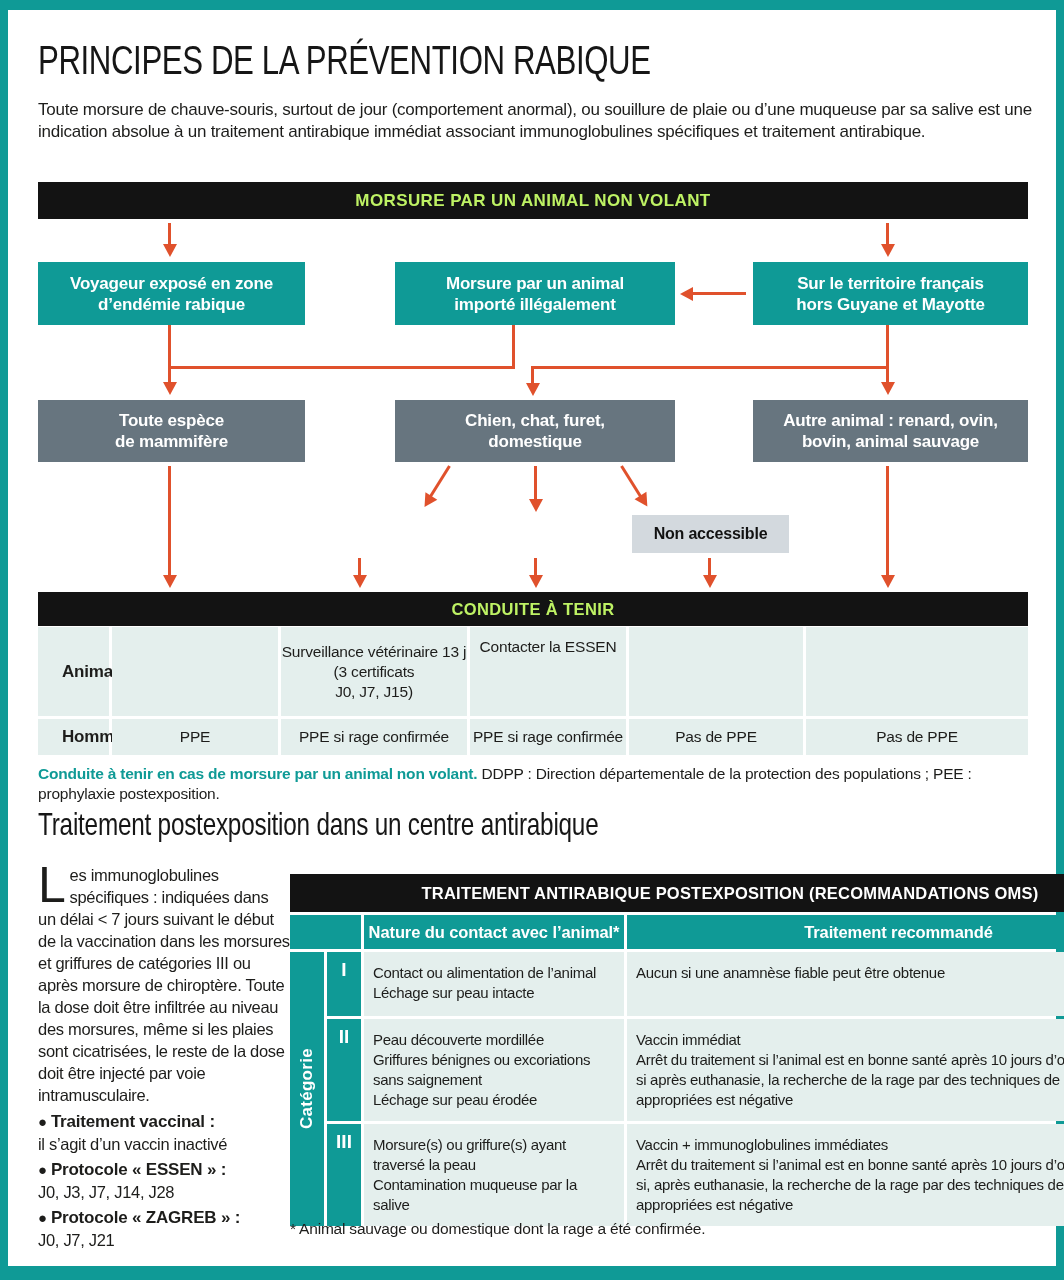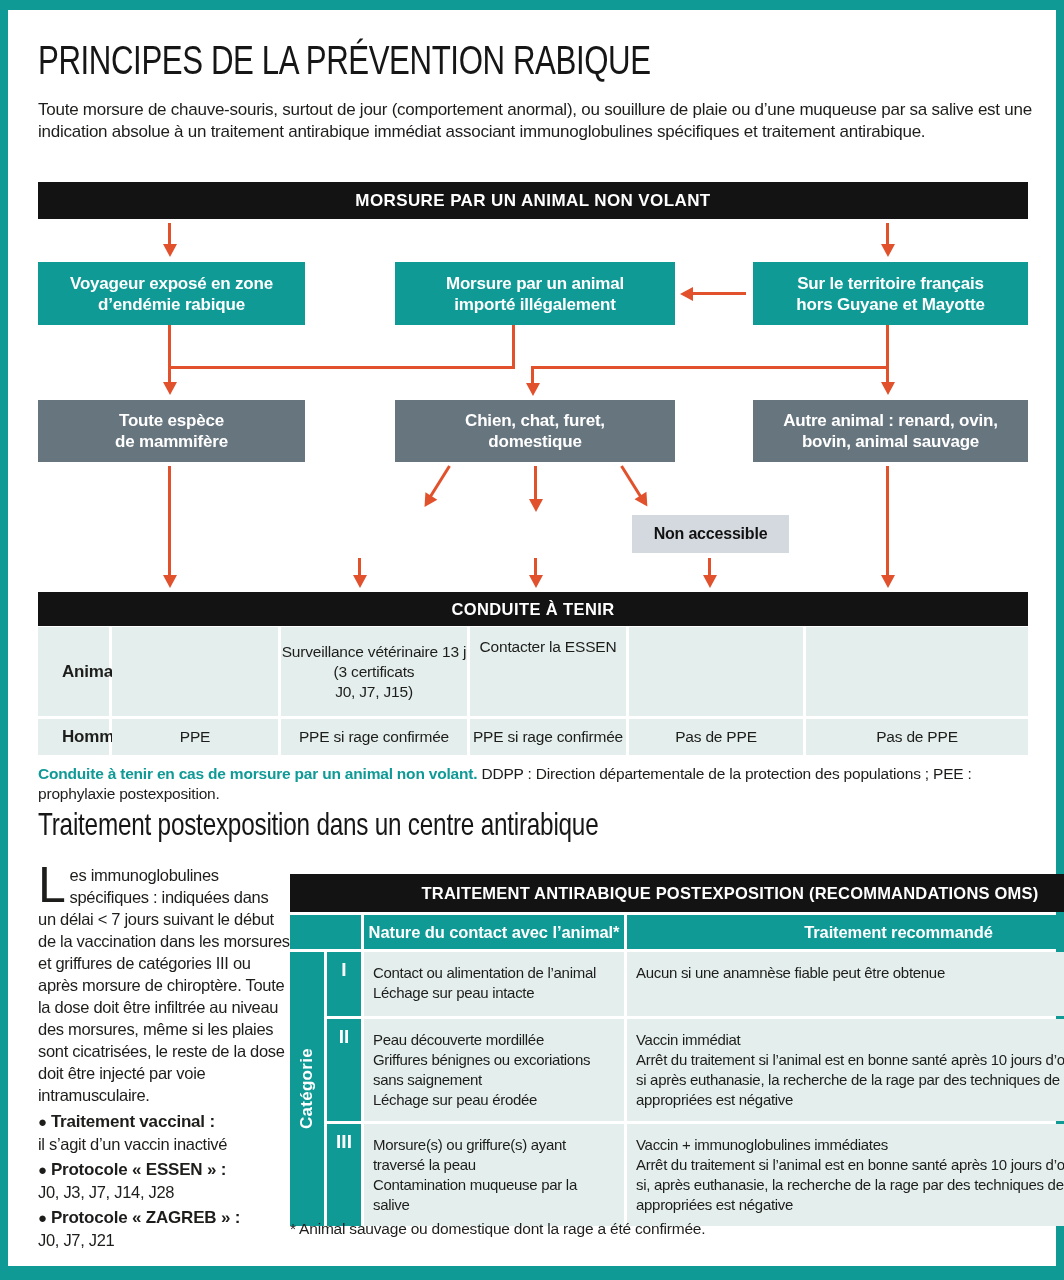--- a/index.html
+++ b/index.html
@@ -18,21 +18,21 @@
   .fr-left{left:0; top:0; width:8px; height:1280px;}
   .fr-right{left:1056px; top:0; width:8px; height:1280px;}
 
   .abs{position:absolute;}
   .pre{white-space:pre-line;}
 
   .doc-title{left:38px; top:38px; font-size:40px; font-weight:400; color:#161616;
     transform:scaleX(.78); transform-origin:left top; white-space:nowrap; letter-spacing:-.5px;}
   .intro{left:38px; top:99px; width:1000px; font-size:17px; line-height:22px; letter-spacing:-.25px;}
 
-  .blackbar{background:var(--bar); color:#ffffff; display:flex; align-items:center; justify-content:center;
+  .blackbar{background:var(--bar); color:#bef264; display:flex; align-items:center; justify-content:center;
     font-weight:bold; letter-spacing:.4px; font-size:17px;}
   .bar1{left:38px; top:182px; width:990px; height:37px;}
   .bar2{left:38px; top:592px; width:990px; height:34px; font-size:16.5px;}
 
   .tealbox{background:var(--teal); color:#fff; font-weight:bold; font-size:17px; line-height:21px;
     display:flex; align-items:center; justify-content:center; text-align:center; letter-spacing:-.2px;}
   .graybox{background:var(--slate); color:#fff; font-weight:bold; font-size:17px; line-height:21px;
     display:flex; align-items:center; justify-content:center; text-align:center; letter-spacing:-.2px;}
   .litebox{background:var(--lightbox); color:#121212; font-weight:bold; font-size:16px;
     display:flex; align-items:center; justify-content:center; text-align:center; letter-spacing:-.2px;}

